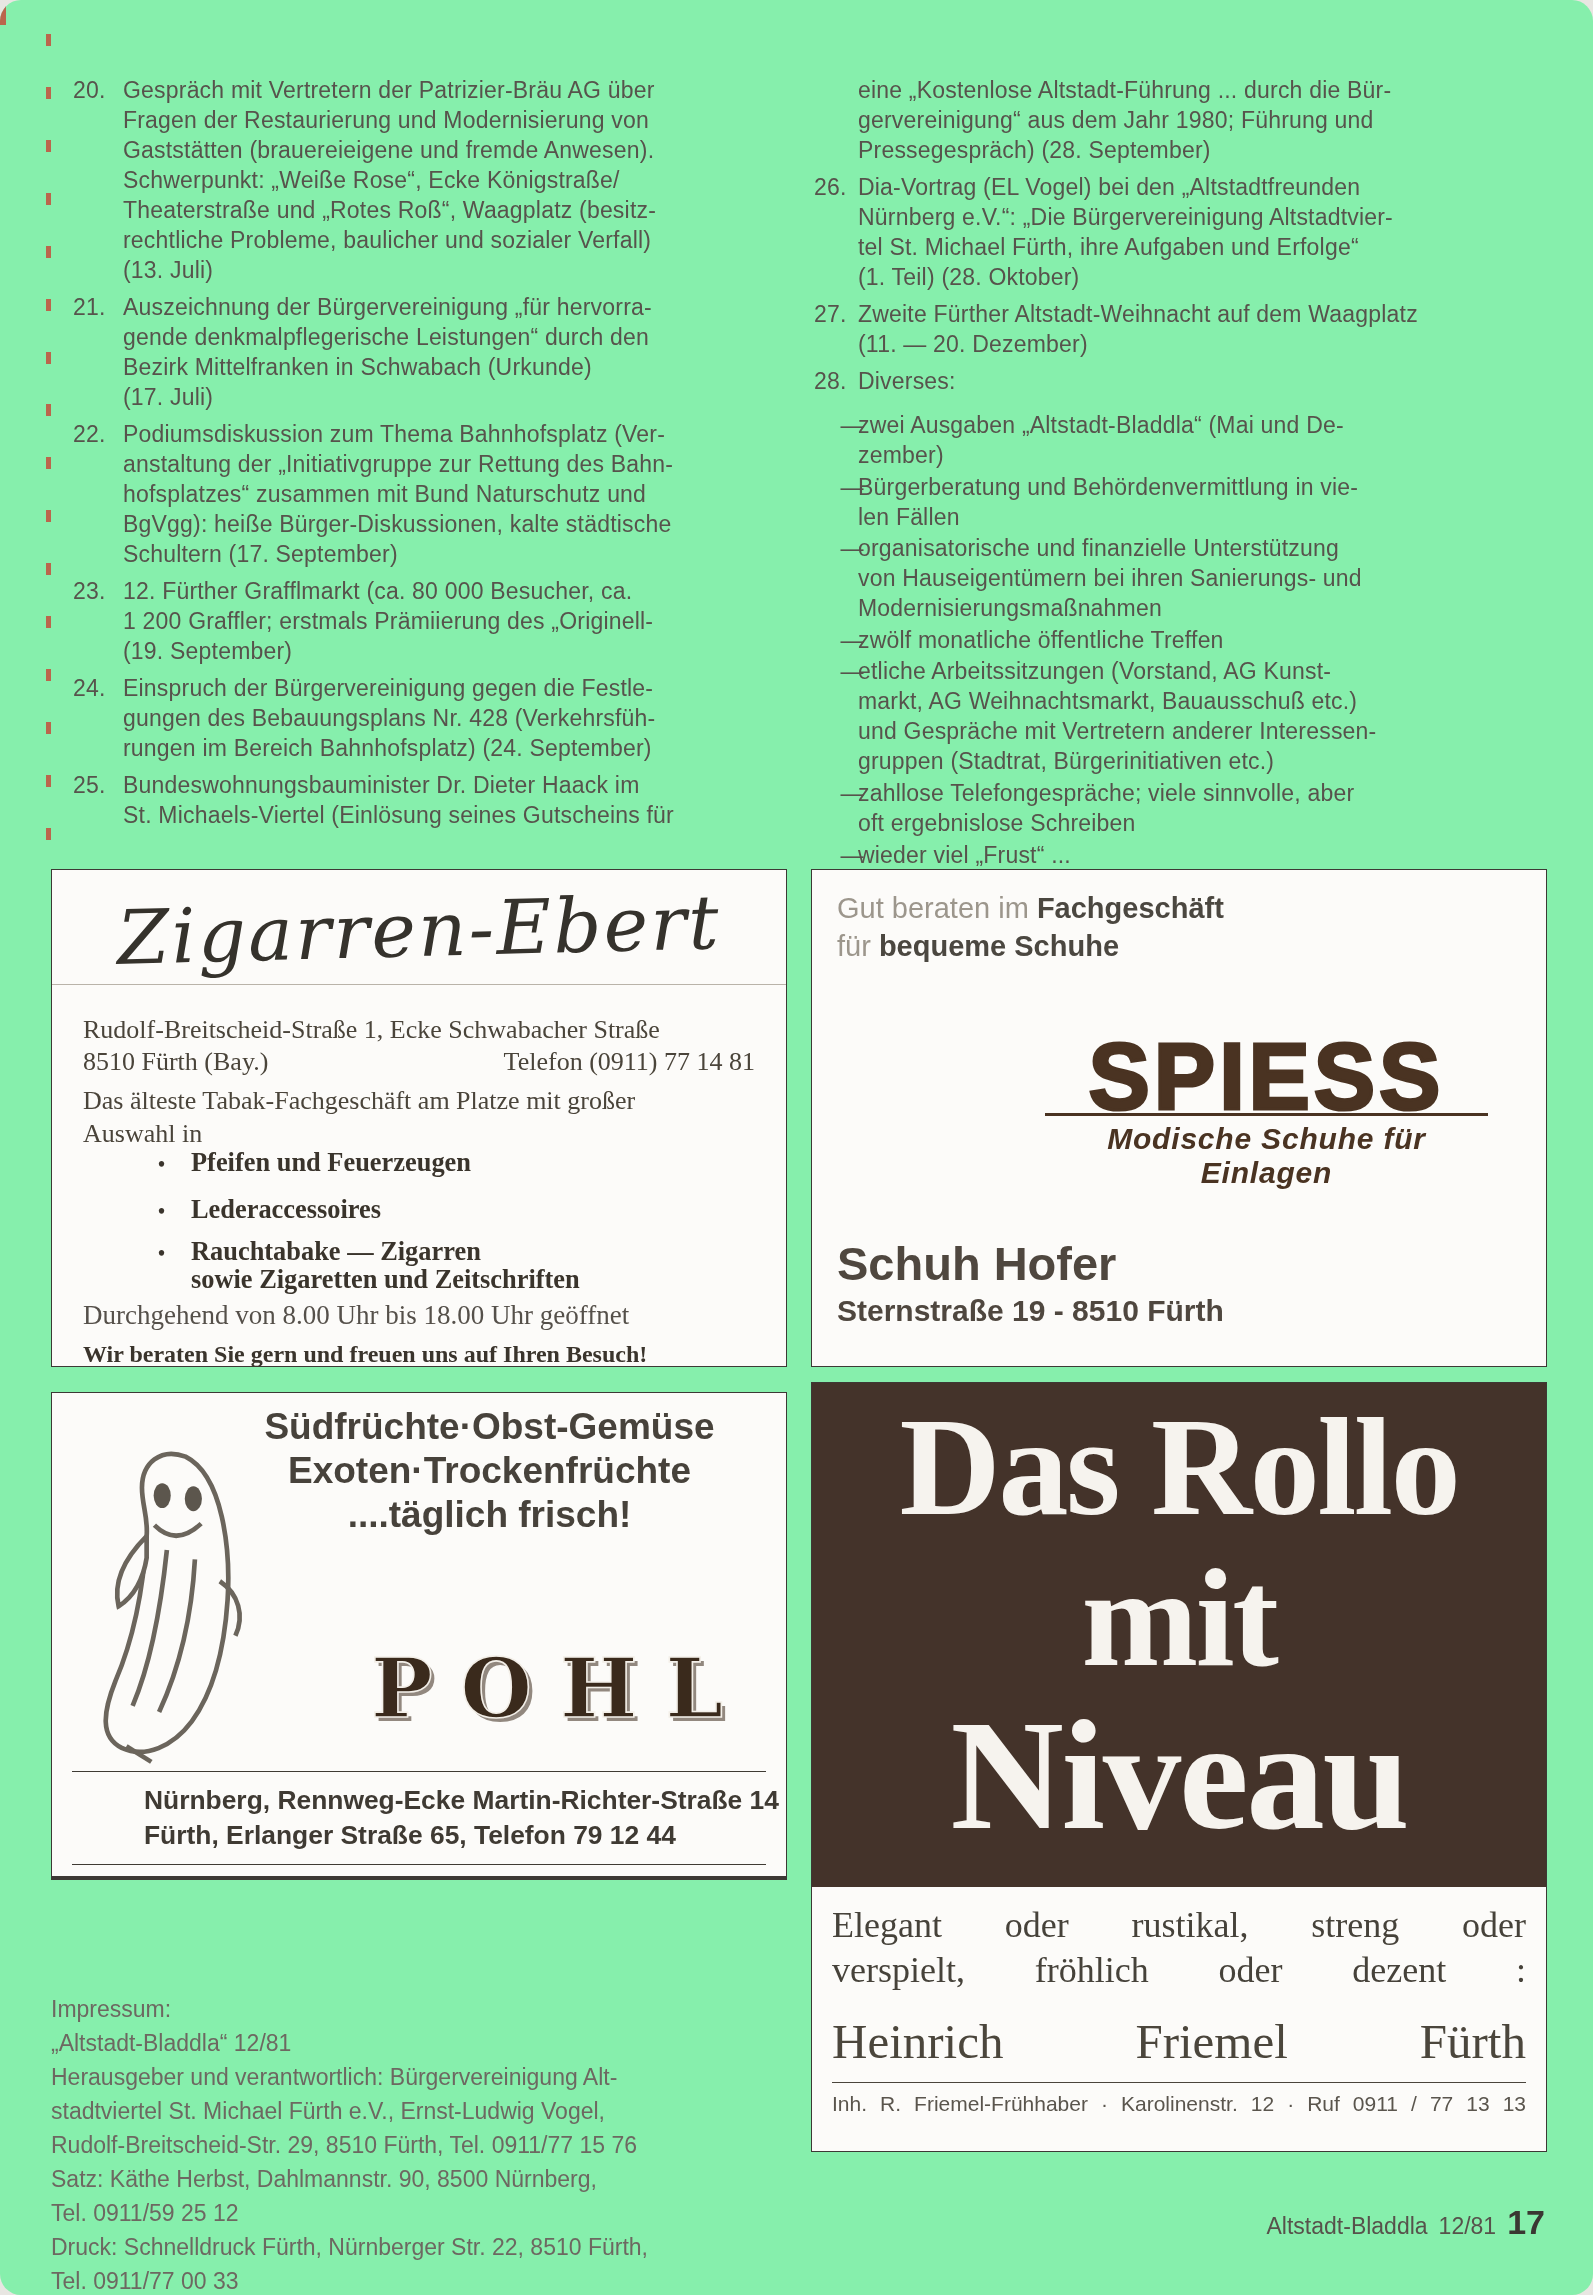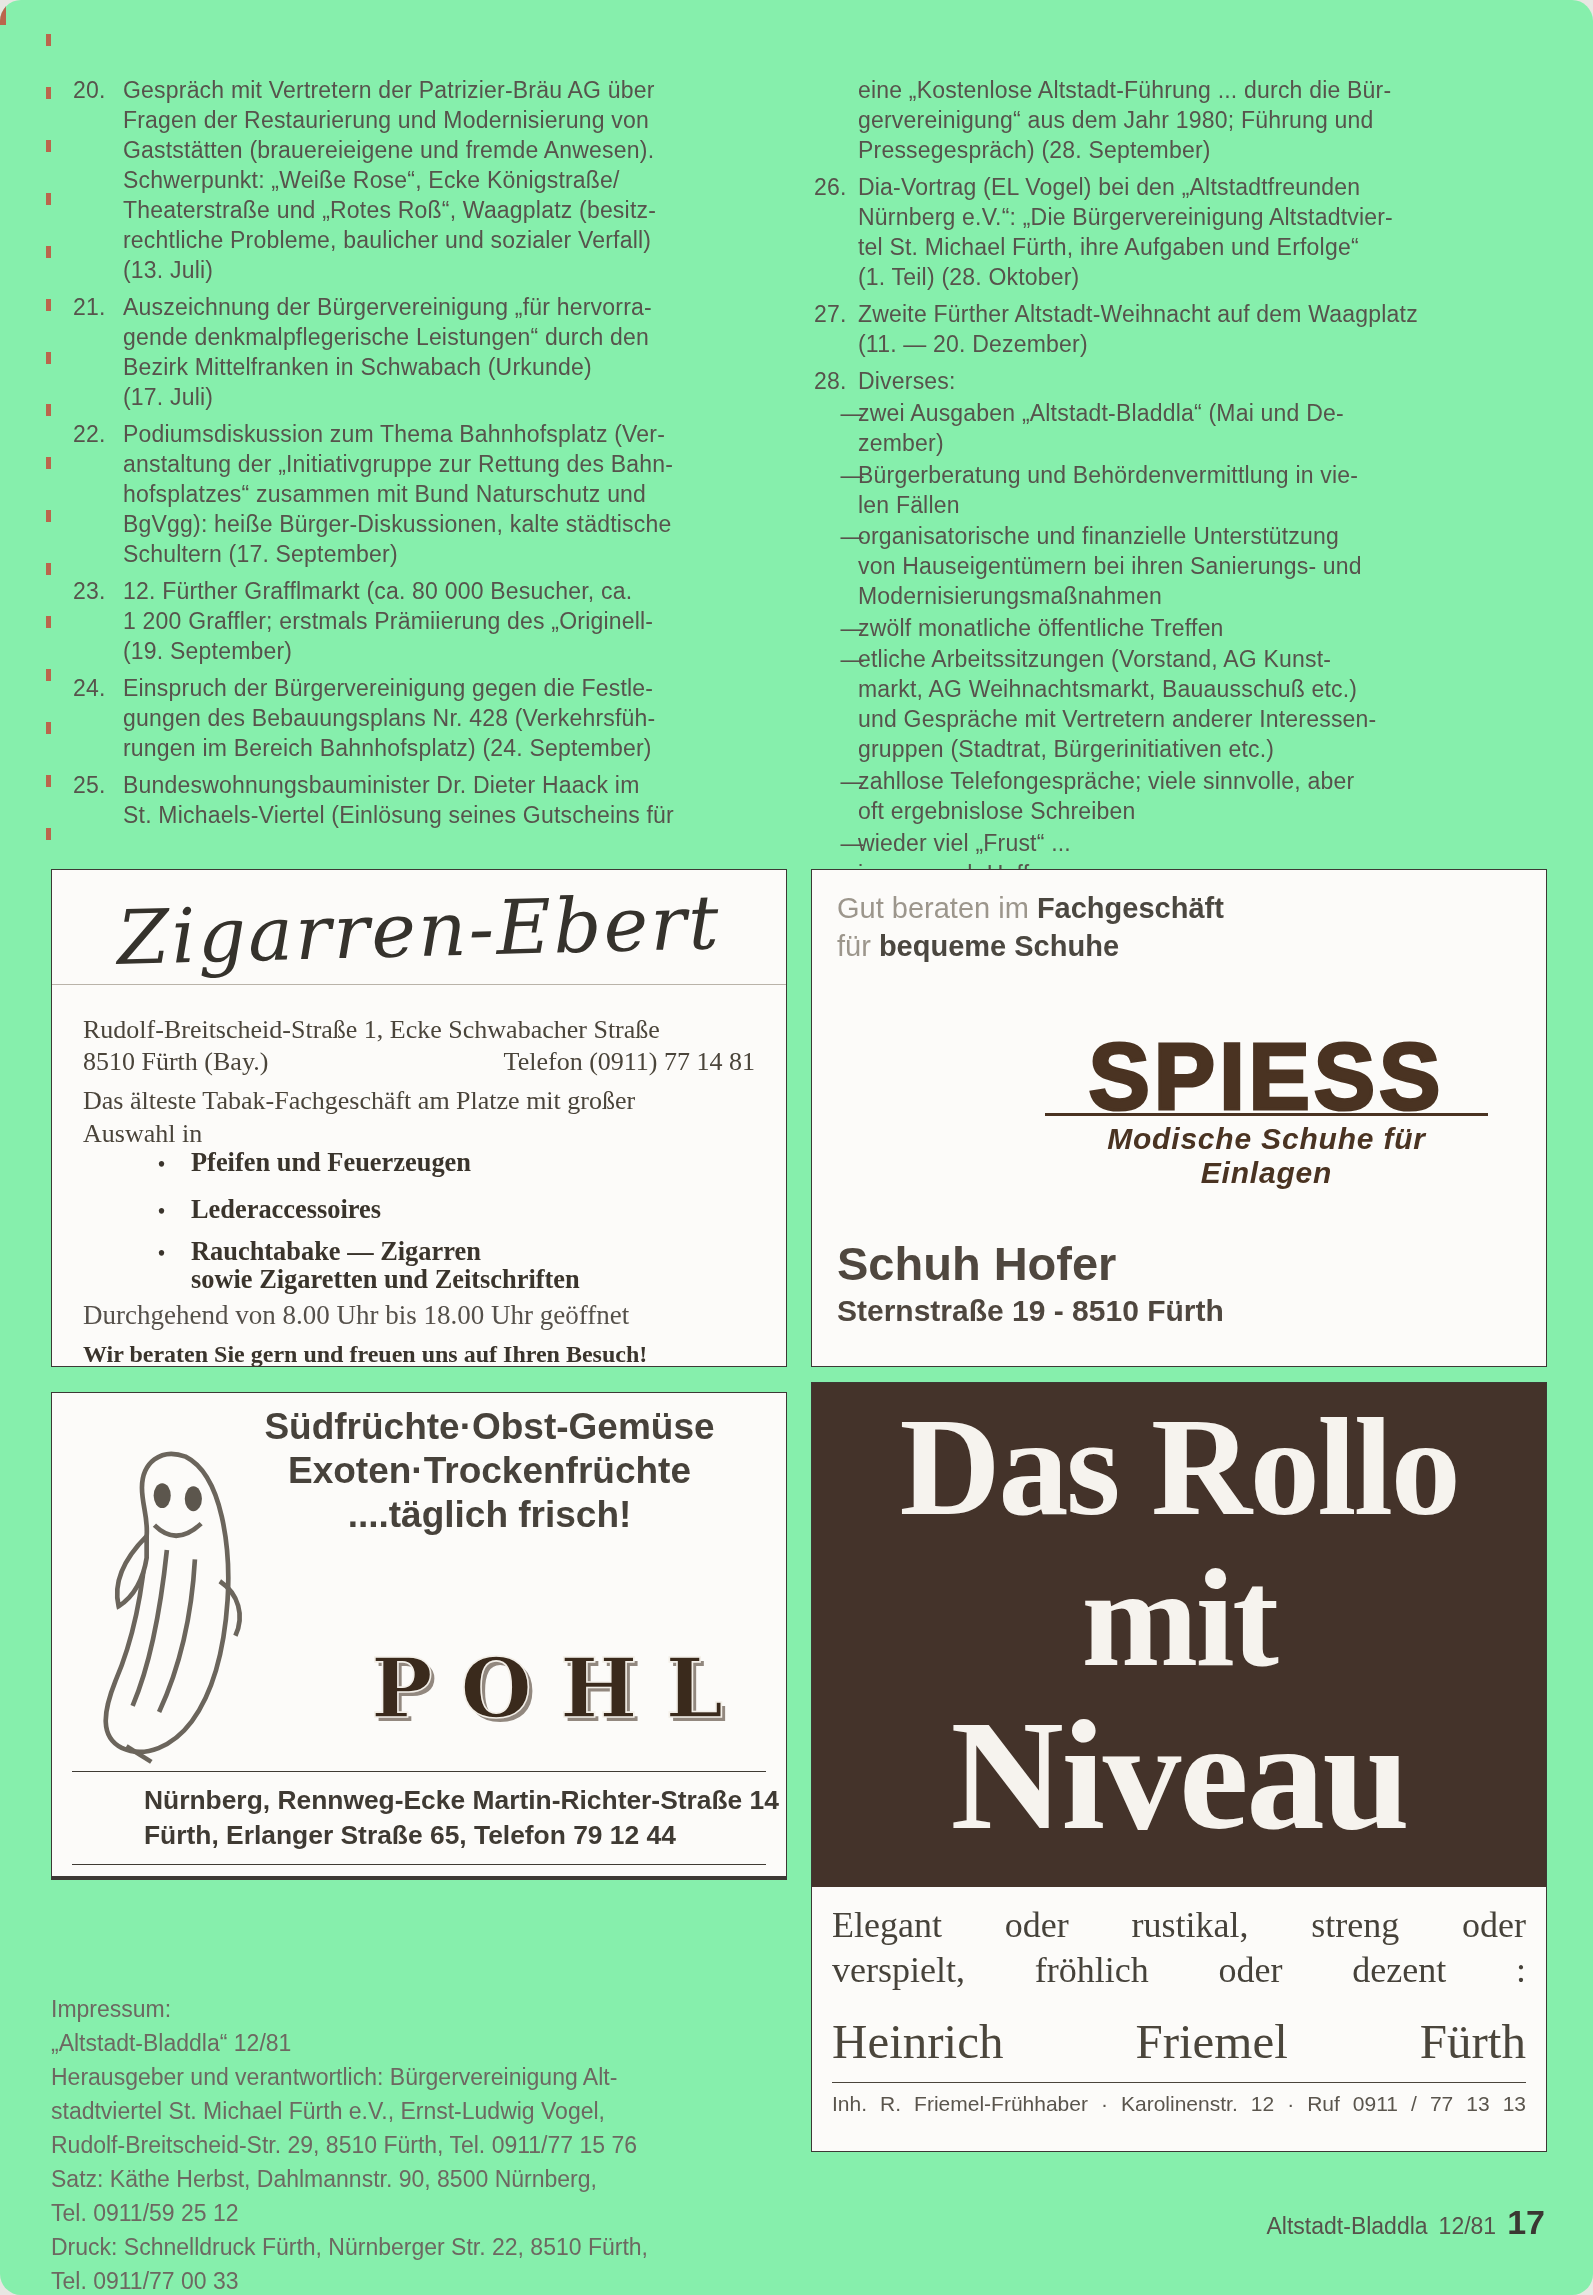--- a/index.html
+++ b/index.html
@@ -185,21 +185,21 @@
         <div>(1. Teil) (28. Oktober)</div>
       </div>
     </div>
     <div class="item">
       <div class="num">27.</div>
       <div class="txt">
         <div>Zweite Fürther Altstadt-Weihnacht auf dem Waagplatz</div>
         <div>(11. — 20. Dezember)</div>
       </div>
     </div>
-    <div class="item" style="margin-bottom:2px">
+    <div class="item" style="margin-bottom:14px">
       <div class="num">28.</div>
       <div class="txt">
         <div>Diverses:</div>
       </div>
     </div>
 
     <div class="dash-item">
       <div class="dash">—</div>
       <div class="txt">
         <div>zwei Ausgaben „Altstadt-Bladdla“ (Mai und De-</div>

